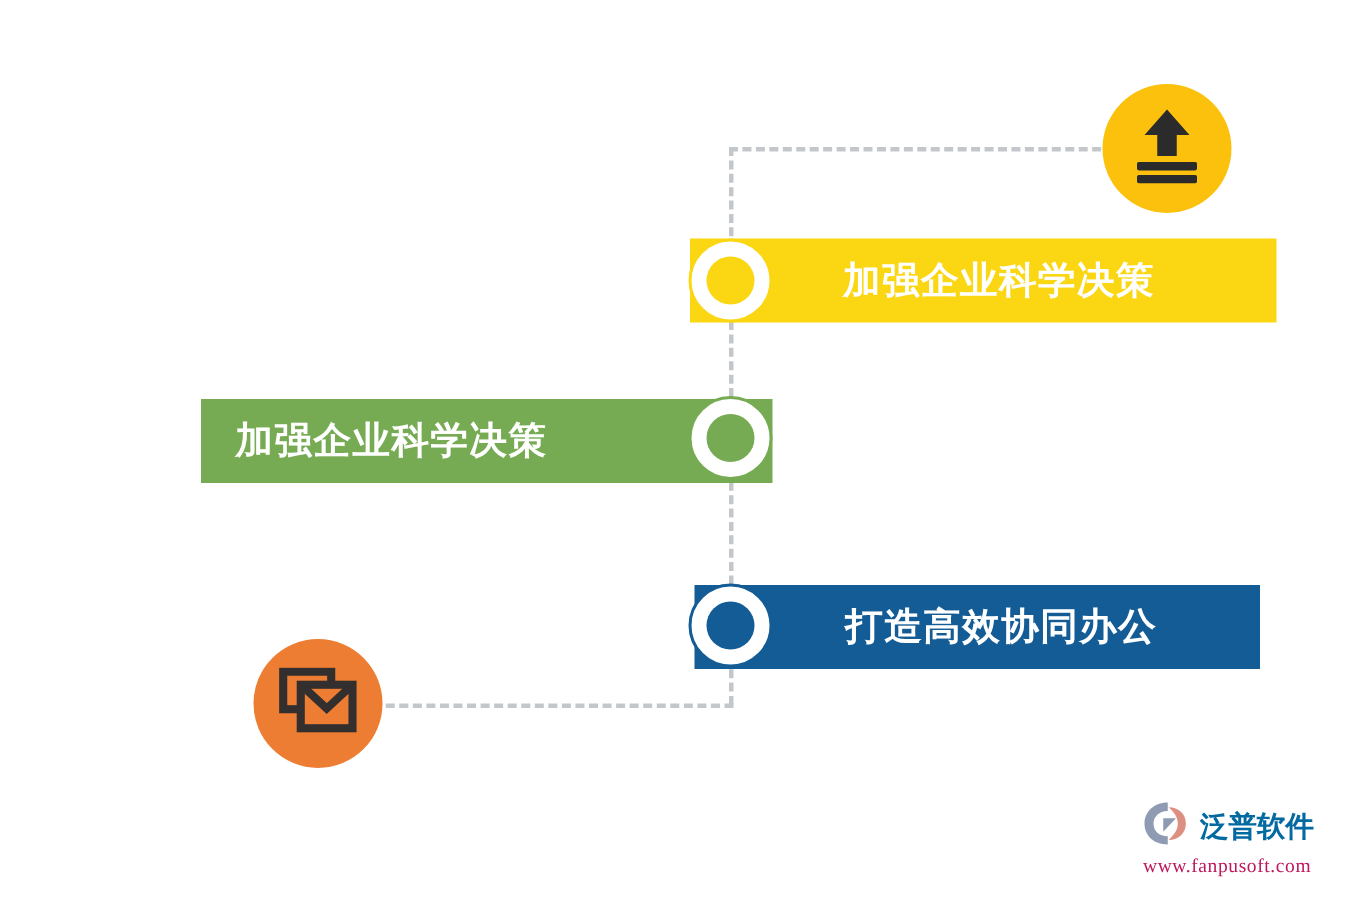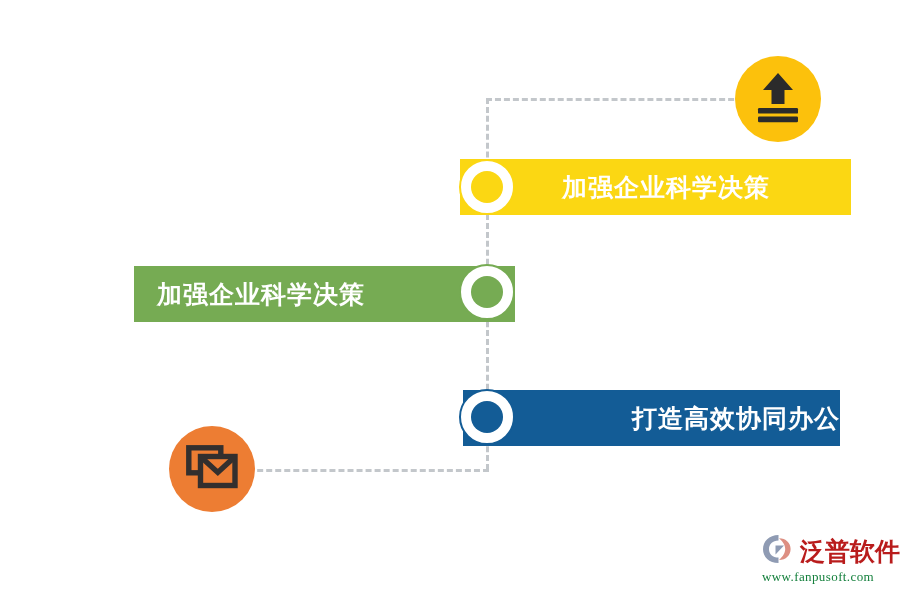--- a/index.html
+++ b/index.html
@@ -85,21 +85,21 @@
     background: #76ab53;
     justify-content: flex-start;
     padding-left: 23px;
   }
   
   #bar-blue {
     left: 463px;
     top: 390px;
     width: 377px;
     background: #135c96;
-    justify-content: flex-end;
+    justify-content: center;
     padding-left: 32px;
     font-family: Liberation Serif, serif;
   }
 
   
   .node {
     position: absolute;
     width: 56px;
     height: 56px;
     border-radius: 50%;
@@ -150,29 +150,29 @@
     width: 132px;
     height: 56px;
   }
   #wm-top {
     display: flex;
     align-items: center;
     gap: 4px;
     height: 34px;
   }
   #wm-name {
-    color: #b91c1c;
-    font-size: 25px;
+    color: #0369a1;
+    font-size: 19px;
     font-weight: bold;
     line-height: 1;
     letter-spacing: 0px;
     white-space: nowrap;
   }
   #wm-url {
-    color: #15803d;
+    color: #be185d;
     font-size: 13px;
     font-family: "Liberation Serif", "DejaVu Serif", serif;
     letter-spacing: 0.4px;
     white-space: nowrap;
     margin-top: 1px;
   }
 </style>
 </head>
 <body>
 

